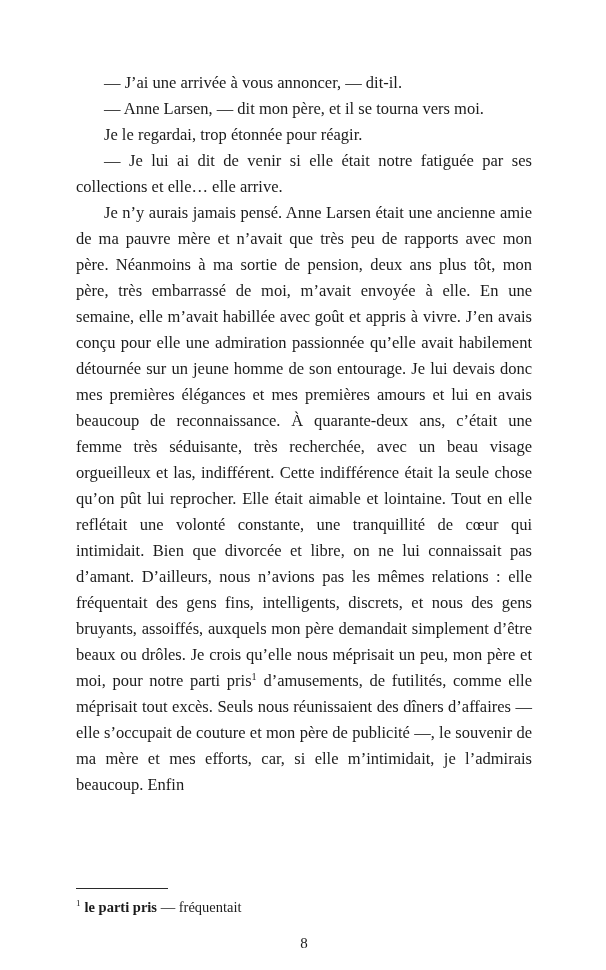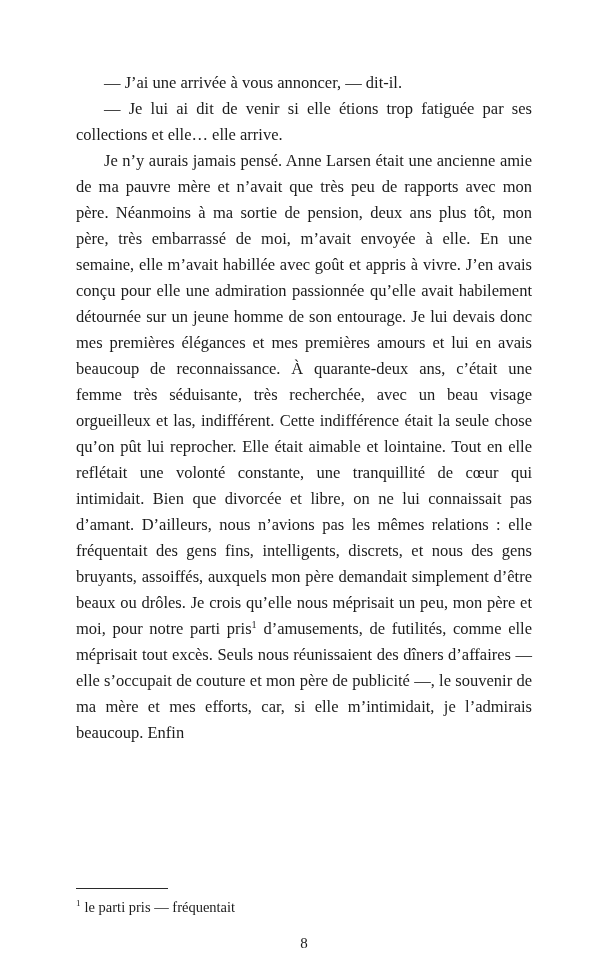--- a/index.html
+++ b/index.html
@@ -44,40 +44,42 @@
     border-top: 1px solid #2a2a2a;
     margin: 0 0 7px 0;
   }
   .footnote {
     margin: 0;
     font-size: 14.5px;
     line-height: 22px;
     text-indent: 0;
   }
   .footnote b {
-    font-weight: normal;
+    font-weight: bold;
   }
   .footnote sup.note-ref {
     margin-right: 4px;
   }
   .page-number {
     margin-top: 16px;
     text-align: center;
     font-size: 15px;
     line-height: 18px;
   }
 </style>
 </head>
 <body>
 
 <div class="page">
 
   <div class="text-block">
     <p>— J’ai une arrivée à vous annoncer, — dit-il.</p>
-    <p>— Je lui ai dit de venir si elle étions trop fatiguée par ses collections et elle… elle arrive.</p>
+    <p>— Anne Larsen, — dit mon père, et il se tourna vers moi.</p>
+    <p>Je le regardai, trop étonnée pour réagir.</p>
+    <p>— Je lui ai dit de venir si elle était notre fatiguée par ses collections et elle… elle arrive.</p>
     <p><span>Je n’y aurais jamais pensé. Anne Larsen était une ancienne amie de ma pauvre mère et n’avait que très peu de rapports avec mon père. Néanmoins à ma sortie de pension, deux ans plus tôt, mon père, très embarrassé de moi, m’avait envoyée à elle. En une semaine, elle m’avait habillée avec goût et appris à vivre. J’en avais conçu pour elle une admiration passionnée qu’elle avait habilement détournée sur un jeune homme de son entourage. Je lui devais donc mes premières élégances et mes premières amours et lui en avais beaucoup de reconnaissance. À quarante-deux ans, c’était une femme très séduisante, très recherchée, avec un beau visage orgueilleux et las, indifférent. Cette indifférence était la seule chose qu’on pût lui reprocher. Elle était aimable et lointaine. Tout en elle reflétait une volonté constante, une tranquillité de cœur qui intimidait. Bien que divorcée et libre, on ne lui connaissait pas d’amant. D’ailleurs, nous n’avions pas les mêmes relations : elle fréquentait des gens fins, intelligents, discrets, et nous des gens bruyants, assoiffés, auxquels mon père demandait simplement d’être beaux ou drôles. Je crois qu’elle nous méprisait un peu, mon père et moi, pour notre parti pris</span><sup class="note-ref">1</sup><span> d’amusements, de futilités, comme elle méprisait tout excès. Seuls nous réunissaient des dîners d’affaires — elle s’occupait de couture et mon père de publicité —, le souvenir de ma mère et mes efforts, car, si elle m’intimidait, je l’admirais beaucoup. Enfin</span></p>
   </div>
 
   <div class="footnote-area">
     <hr class="footnote-rule">
     <p class="footnote"><sup class="note-ref">1</sup><b>le parti pris</b>
       <span>— fréquentait</span></p>
   </div>
 
   <div class="page-number">8</div>

